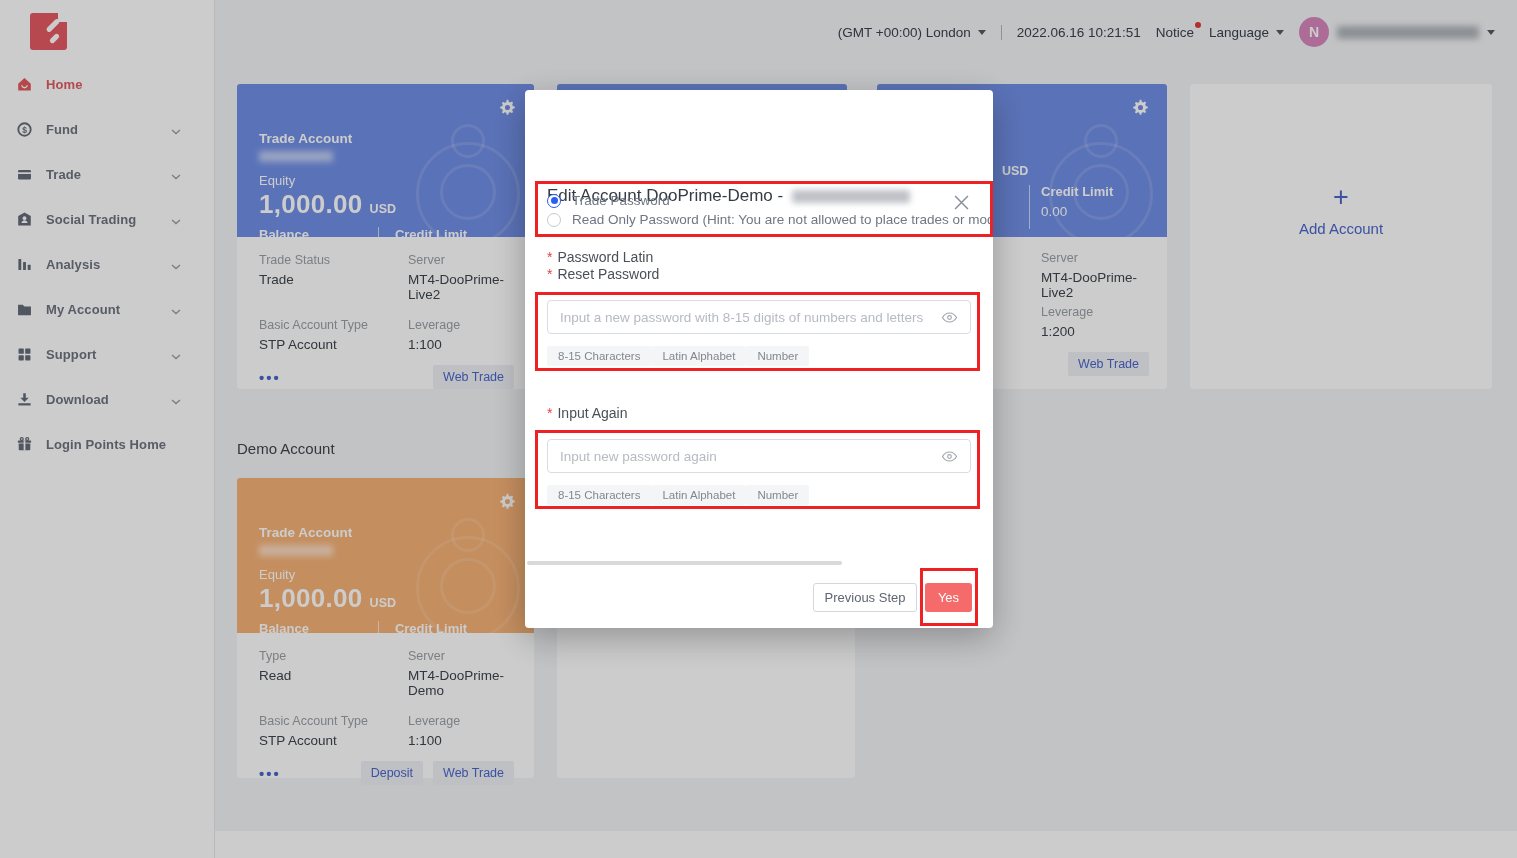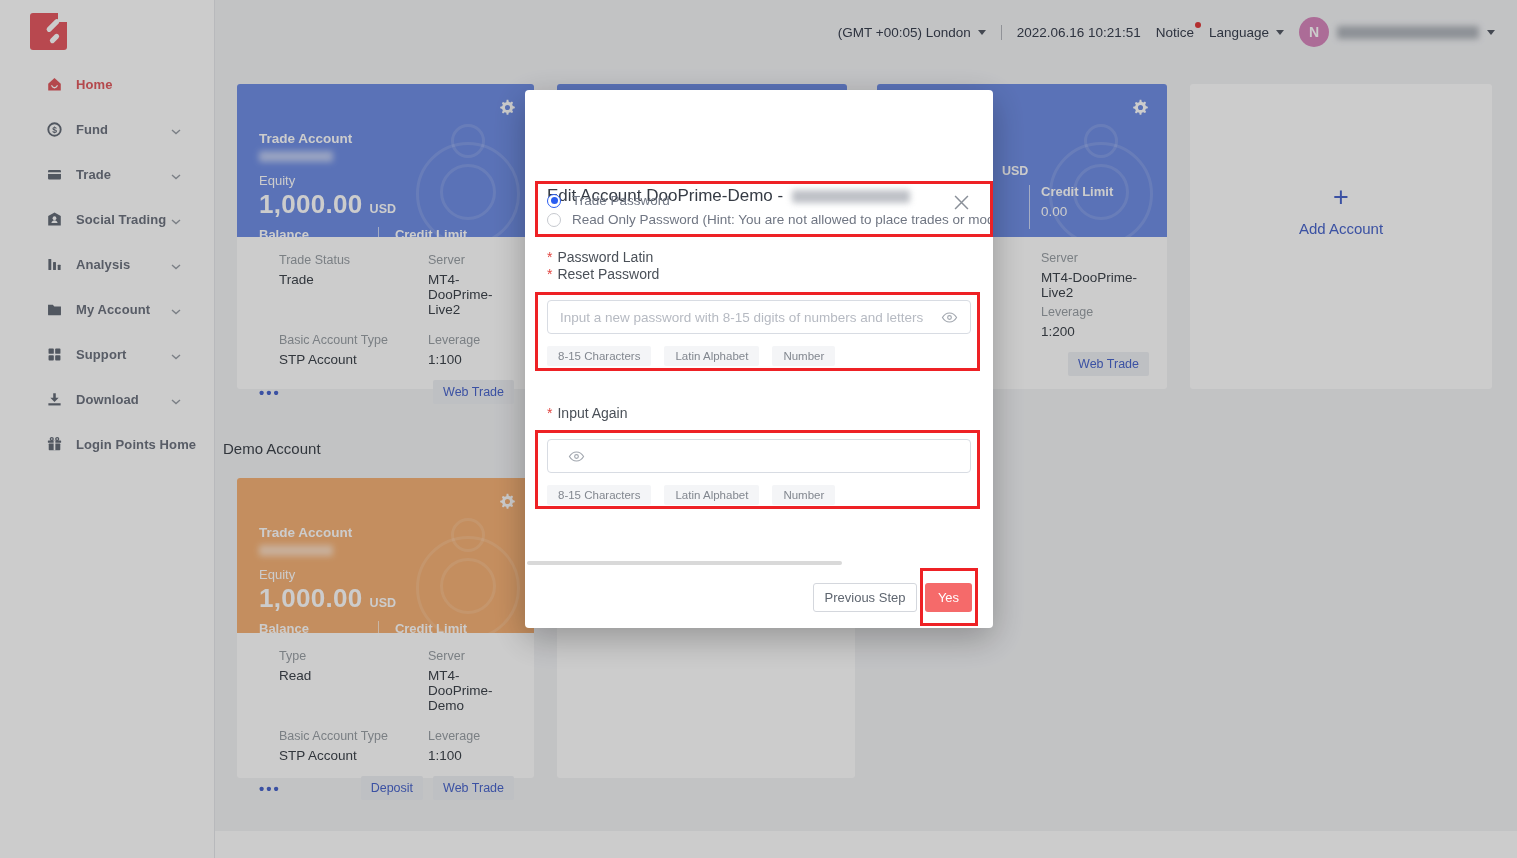--- a/index.html
+++ b/index.html
@@ -9,21 +9,21 @@
     background:#f3f4f6; font-family:"Liberation Sans", sans-serif;
     -webkit-font-smoothing:antialiased;
   }
   
   .sidebar { position:absolute; left:0; top:0; width:215px; height:858px; background:#fff; border-right:1px solid #e7e8ec; z-index:2; }
   .logo { position:absolute; left:30px; top:13px; width:37px; height:37px; background:#e75b63; border-radius:3px; }
   .logo .notch { position:absolute; right:0; top:0; width:9px; height:9px; background:#fff; }
   .logo .slash1 { position:absolute; width:16px; height:5px; background:#fff; border-radius:3px; transform:rotate(-45deg); left:15px; top:10px; }
   .logo .slash2 { position:absolute; width:11px; height:5px; background:#fff; border-radius:3px; transform:rotate(-45deg); left:19px; top:23px; }
   .menu { position:absolute; left:0; top:62px; width:100%; }
-  .menu-item { position:relative; height:45px; display:flex; align-items:center; padding-left:45px; color:#6e7480; cursor:pointer; }
+  .menu-item { position:relative; height:45px; display:flex; align-items:center; padding-left:15px; color:#6e7480; cursor:pointer; }
   .menu-item .mi-icon { width:18px; height:18px; display:flex; align-items:center; justify-content:center; color:#666d79; }
   .menu-item .mi-label { margin-left:13px; font-size:13px; font-weight:bold; letter-spacing:.1px; }
   .menu-item.active { color:#e25b60; }
   .menu-item.active .mi-icon { color:#e25b60; }
   .menu-item .chev { position:absolute; right:33px; top:50%; transform:translateY(-50%); }
   
   .topbar { position:absolute; left:215px; right:0; top:0; height:64px; display:flex; align-items:center; justify-content:flex-end; padding-right:22px; gap:15px; font-size:13.5px; color:#3a4150; z-index:1; }
   .tz, .lang { display:flex; align-items:center; gap:7px; cursor:pointer; }
   .caret { width:0; height:0; border-left:4.5px solid transparent; border-right:4.5px solid transparent; border-top:5.5px solid #555b66; }
   .tb-div { width:1px; height:15px; background:#b4b7bd; }
@@ -49,31 +49,31 @@
   .bc-col { width:138px; }
   .bc-div { width:1px; background:rgba(255,255,255,.65); height:42px; margin-right:16px; }
   .bc-label { font-size:13px; font-weight:bold; }
   .bc-val { font-size:13.5px; margin-top:5px; }
   .wm { position:absolute; right:-14px; top:22px; width:150px; height:150px; z-index:0; pointer-events:none; }
   .wm div { position:absolute; border:3px solid rgba(255,255,255,.13); border-radius:50%; }
   .wm .c1 { width:104px; height:104px; left:18px; top:36px; }
   .wm .c2 { width:34px; height:34px; left:53px; top:18px; }
   .wm .c3 { width:56px; height:56px; left:42px; top:58px; }
   .card-body { padding:16px 20px 0 22px; position:relative; }
-  .info-grid { display:grid; grid-template-columns:149px auto; row-gap:16px;margin-left:20px; }
+  .info-grid { display:grid; grid-template-columns:149px auto; row-gap:16px; }
   .i-label { font-size:12.5px; color:#9aa0a6; }
   .i-val { font-size:13.5px; color:#3f454d; margin-top:5px; }
   .card-actions { display:flex; align-items:center; justify-content:space-between; margin-top:13px; }
   .more { color:#4a66cc; font-size:15px; font-weight:bold; letter-spacing:2px; cursor:pointer; }
   .chips { display:flex; gap:10px; }
   .chip { background:#eef0f4; color:#4a66cc; font-size:12.5px; padding:5px 10px; border-radius:2px; cursor:pointer; }
   .add-card { display:flex; flex-direction:column; align-items:center; justify-content:center; gap:13px; transform:translateZ(0); }
   .add-plus { color:#4a66cc; font-size:27px; font-weight:normal; line-height:20px; margin-top:-50px; cursor:pointer; }
   .add-label { color:#4a66cc; font-size:15px; cursor:pointer; }
-  .section-heading { position:absolute; left:223px; top:440px; font-size:15px; color:#3f454d; }
+  .section-heading { position:absolute; left:237px; top:440px; font-size:15px; color:#3f454d; }
   
   .abs { position:absolute; }
   
   .footer { position:absolute; left:215px; right:0; bottom:0; height:27px; background:#fff; }
   
   .overlay { position:absolute; inset:0; background:rgba(0,0,0,.2); z-index:50; }
   .modal { position:absolute; left:525px; top:90px; width:468px; height:538px; background:#fff; border-radius:4px; box-shadow:0 10px 34px rgba(0,0,0,.28); z-index:60; }
   .m-title-row { position:absolute; left:22px; top:96px; display:flex; align-items:center; }
   .m-title-text { font-size:17px; color:#353b44; }
   .m-title-blob { width:118px; height:13px; background:#a7abb3; margin-left:9px; }
@@ -83,21 +83,21 @@
   .radio-group { position:absolute; left:22px; top:101px; width:444px; overflow:hidden; }
   .radio-row { display:flex; align-items:center; height:19px; white-space:nowrap; cursor:pointer; }
   .radio { width:14px; height:14px; border-radius:50%; border:1px solid #c6c9cf; background:#fff; flex:0 0 auto; display:flex; align-items:center; justify-content:center; }
   .radio.sel { border-color:#2a5df0; }
   .radio.sel i { width:7px; height:7px; border-radius:50%; background:#2a5df0; }
   .radio-label { margin-left:11px; font-size:13.5px; color:#707683; }
   .pw-input { position:absolute; left:22px; width:424px; height:34px; border:1px solid #d8dce3; border-radius:4px; display:flex; align-items:center; padding:0 12px; }
   .pw-input input { border:0; outline:0; flex:1; font-size:13.5px; font-family:"Liberation Sans", sans-serif; color:#404040; background:transparent; }
   .pw-input input::placeholder { color:#b6bac2; }
   .eye { cursor:pointer; line-height:0; flex:0 0 auto; margin-left:8px; }
-  .tag-row { position:absolute; left:22px; display:flex; gap:13px; }
+  .tag-row { position:absolute; left:22px; display:flex; }
   .tag { background:#f4f5f7; color:#82878f; font-size:11.5px; padding:4px 11px; border-radius:2px; }
   .hscroll { position:absolute; left:2px; top:471px; width:315px; height:4px; border-radius:2px; background:#d9d9d9; cursor:pointer; }
   .btn-prev { position:absolute; left:288px; top:493px; width:104px; height:29px; background:#fff; border:1px solid #d4d7dd; border-radius:3px; color:#5f6670; font-size:13px; font-family:"Liberation Sans", sans-serif; cursor:pointer; }
   .btn-yes { position:absolute; left:400px; top:493px; width:47px; height:29px; background:#f56a6a; border:0; border-radius:3px; color:#fff; font-size:13px; font-family:"Liberation Sans", sans-serif; cursor:pointer; }
   
   .anno { position:absolute; border:3px solid #ee2125; z-index:70; pointer-events:none; }
   #anno1 { left:535px; top:181px; width:458px; height:56px; }
   #anno2 { left:535px; top:292px; width:445px; height:79px; }
   #anno3 { left:535px; top:430px; width:445px; height:79px; }
   #anno4 { left:920px; top:568px; width:58px; height:58px; }
@@ -231,21 +231,21 @@
           </span>
         <span class="mi-label">Login Points Home</span>
       </div>
 
 
     </div>
   </div>
 
   <div class="topbar">
     <div class="tz">
-      <span>(GMT +00:05) London</span>
+      <span>(GMT +00:00) London</span>
       <span class="caret"></span>
     </div>
     <div class="tb-div"></div>
     <span>2022.06.16 10:21:51</span>
     <div class="notice">
       <span>Notice</span>
       <span class="dot"></span>
     </div>
     <div class="lang">
       <span>Language</span>
@@ -465,20 +465,21 @@
       <span class="tag">Latin Alphabet</span>
       <span class="tag">Number</span>
     </div>
 
     <div class="m-label" style="top:315px;">
       <span class="req">*</span>
       <span>Input Again</span>
     </div>
 
     <div class="pw-input" style="top:349px;">
+      <input type="text" placeholder="Input new password again" style="">
       <span class="eye"><svg width="17" height="17" viewBox="0 0 24 24" fill="none" stroke="#a2a7af" stroke-width="1.6">
             <path d="M2 12c2.6-4.4 6-6.4 10-6.4S19.4 7.6 22 12c-2.6 4.4-6 6.4-10 6.4S4.6 16.4 2 12Z"></path>
             <circle cx="12" cy="12" r="2.6"></circle>
           </svg></span>
     </div>
     <div class="tag-row" style="top:395px;">
       <span class="tag">8-15 Characters</span>
       <span class="tag">Latin Alphabet</span>
       <span class="tag">Number</span>
     </div>

